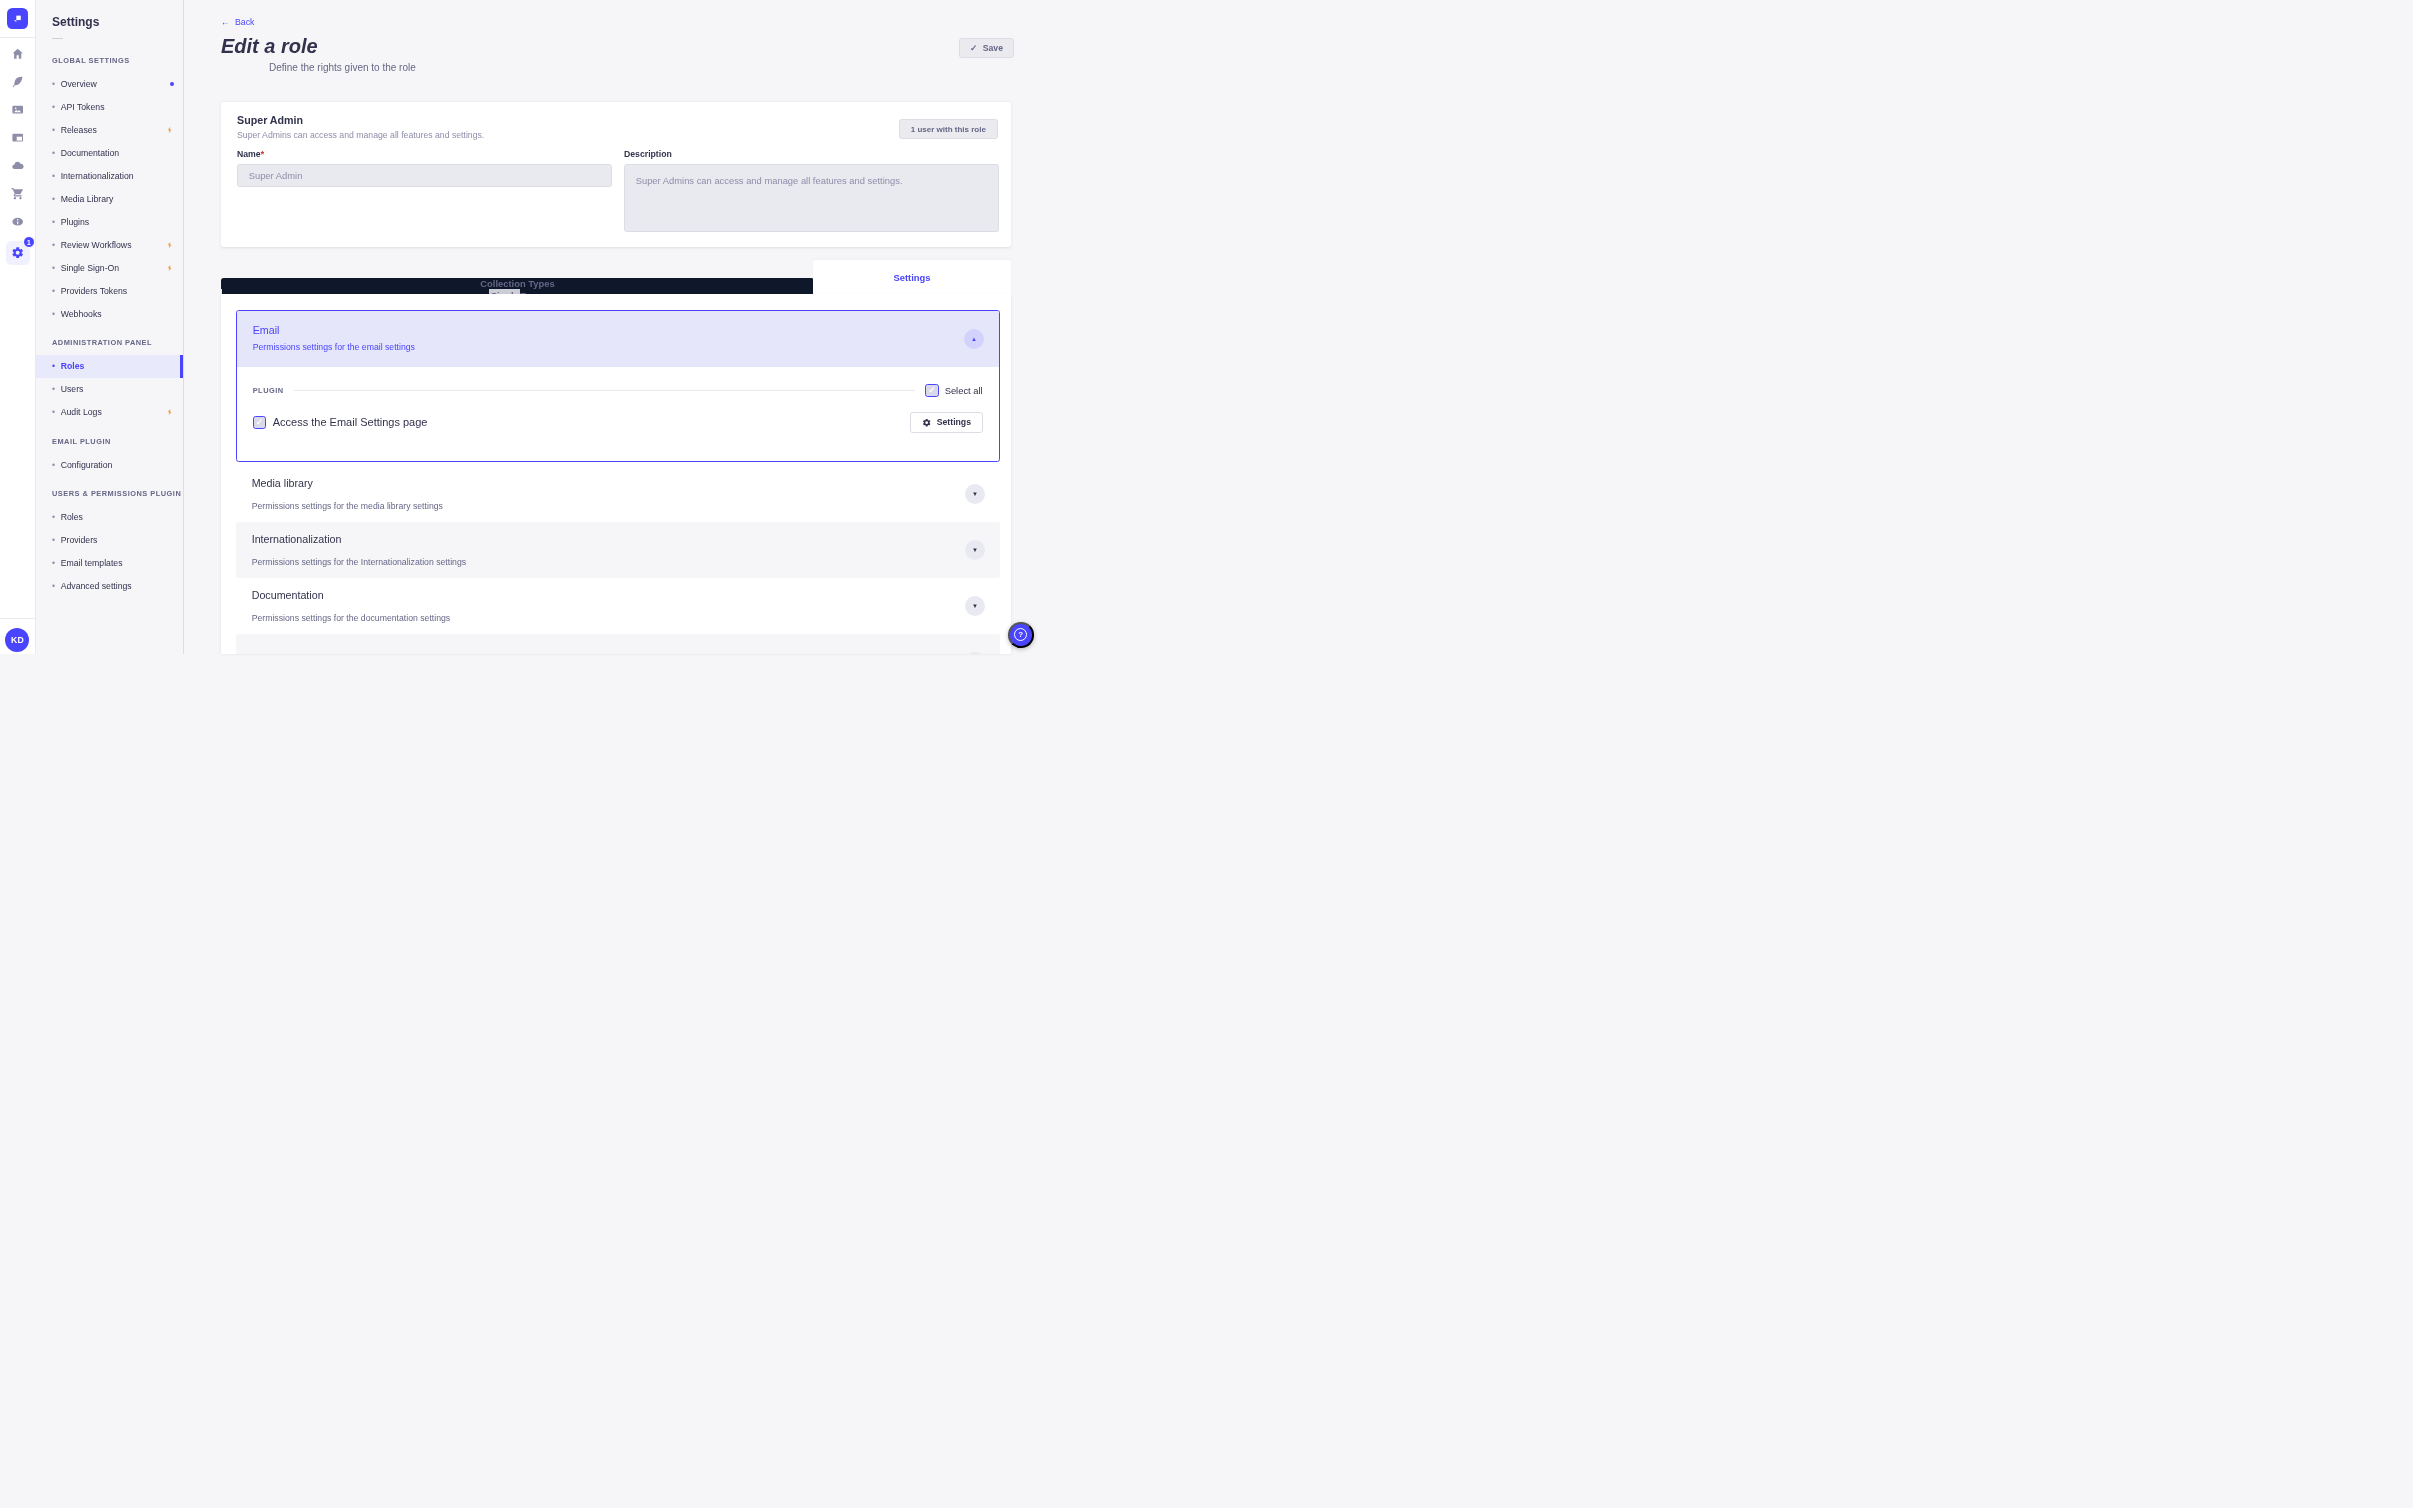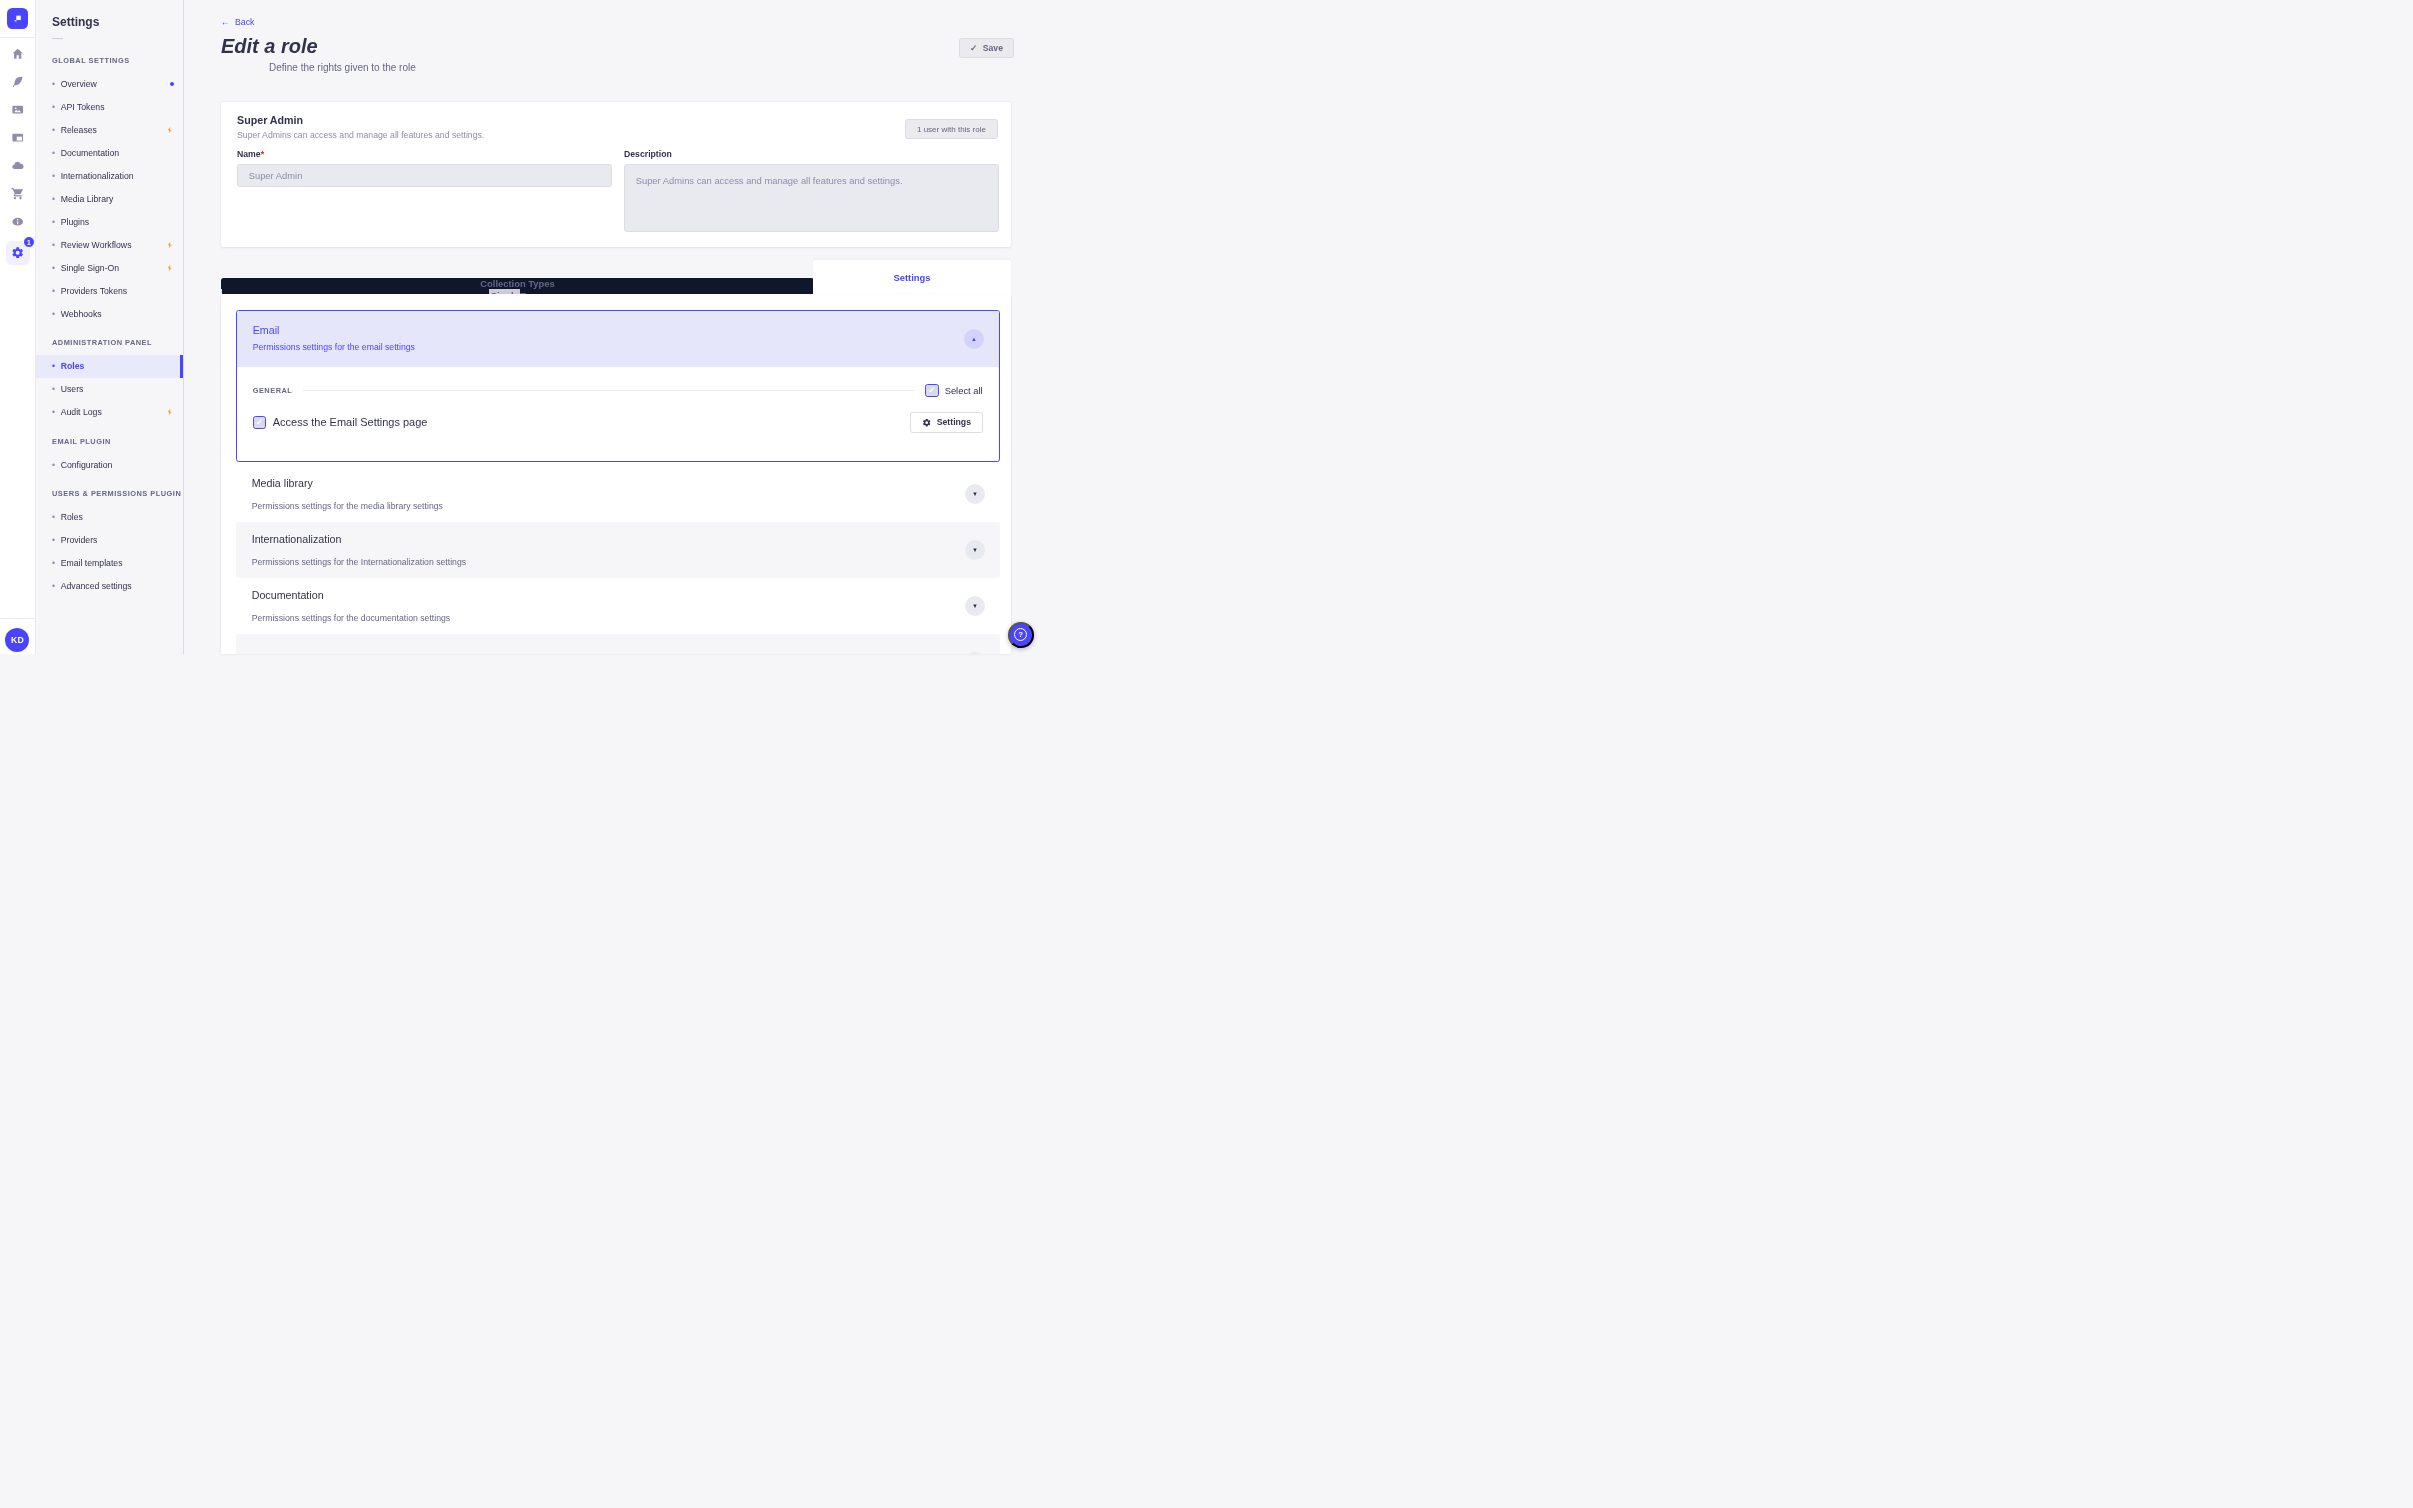--- a/index.html
+++ b/index.html
@@ -56,21 +56,21 @@
     background:#eaeaef; border:0.7px solid #dcdce4; display:flex; align-items:center; justify-content:center;
     gap:5.4px; font-size:8.7px; font-weight:bold; color:#666687; cursor:pointer; }
 
   
   #role-card { position:absolute; left:221px; top:102px; width:790px; height:145px; background:#fff;
     border-radius:2.7px; box-shadow:0 0.7px 2.7px rgba(33,33,52,.1); }
   #role-name-heading { position:absolute; left:16px; top:12px; font-size:10.7px; font-weight:bold; }
   #role-desc-heading { position:absolute; left:16px; top:28px; font-size:8.7px; color:#8e8ea9; }
   #users-count-button { position:absolute; right:13.4px; top:17px; height:20px; padding:0 10.7px;
     background:#eaeaef; border:0.7px solid #dcdce4; border-radius:2.7px; display:flex; align-items:center;
-    font-size:8px; font-weight:normal; color:#666687; cursor:pointer; }
+    font-size:8px; font-weight:bold; color:#666687; cursor:pointer; }
   .field-label { position:absolute; top:47px; font-size:8.7px; font-weight:bold; color:#32324d; }
   .req { color:#d02b20; }
   #name-input { position:absolute; left:16px; top:62px; width:375px; height:23px; background:#e9e9f0;
     border:0.7px solid #dcdce4; border-radius:2.7px; font-size:9.4px; color:#8e8ea9; padding:0 10.7px;
     font-family:"Liberation Sans", sans-serif; }
   #desc-textarea { position:absolute; left:403px; top:62px; width:375px; height:68px; background:#e9e9f0;
     border:0.7px solid #dcdce4; border-radius:2.7px; font-size:9.4px; color:#8e8ea9; padding:9.4px 10.7px;
     resize:none; font-family:"Liberation Sans", sans-serif; line-height:1.4; }
 
   
@@ -344,21 +344,21 @@
 <section id="tab-card">
 
   <div id="email-panel">
     <div id="email-header">
       <div id="email-title">Email</div>
       <div id="email-subtitle">Permissions settings for the email settings</div>
       <button class="caret-btn" id="email-caret">▲</button>
     </div>
     <div id="email-body">
       <div id="general-row">
-        <span id="general-label">GENERAL</span>
+        <span id="general-label">PLUGIN</span>
         <span id="general-line"></span>
         <span class="checkbox">✓</span>
         <span id="select-all-label">Select all</span>
       </div>
       <div id="perm-row-1">
         <span class="checkbox">✓</span>
         <span id="access-label">Access the Email Settings page</span>
         <button id="settings-button">
           <svg viewBox="0 0 24 24">
               <path fill="#32324d" d="M19.14 12.94a7 7 0 0 0 .06-.94 7 7 0 0 0-.06-.94l2.03-1.58a.5.5 0 0 0 .12-.64l-1.92-3.32a.5.5 0 0 0-.61-.22l-2.39.96a7.3 7.3 0 0 0-1.62-.94l-.36-2.54a.5.5 0 0 0-.5-.42h-3.84a.5.5 0 0 0-.5.42l-.36 2.54c-.59.24-1.13.56-1.62.94l-2.39-.96a.5.5 0 0 0-.61.22L2.65 8.84a.5.5 0 0 0 .12.64l2.03 1.58a7 7 0 0 0 0 1.88l-2.03 1.58a.5.5 0 0 0-.12.64l1.92 3.32c.13.23.4.32.61.22l2.39-.96c.49.38 1.03.7 1.62.94l.36 2.54a.5.5 0 0 0 .5.42h3.84a.5.5 0 0 0 .5-.42l.36-2.54a7.3 7.3 0 0 0 1.62-.94l2.39.96c.22.1.48 0 .61-.22l1.92-3.32a.5.5 0 0 0-.12-.64l-2.03-1.58zM12 15.5a3.5 3.5 0 1 1 0-7 3.5 3.5 0 0 1 0 7z"></path>

